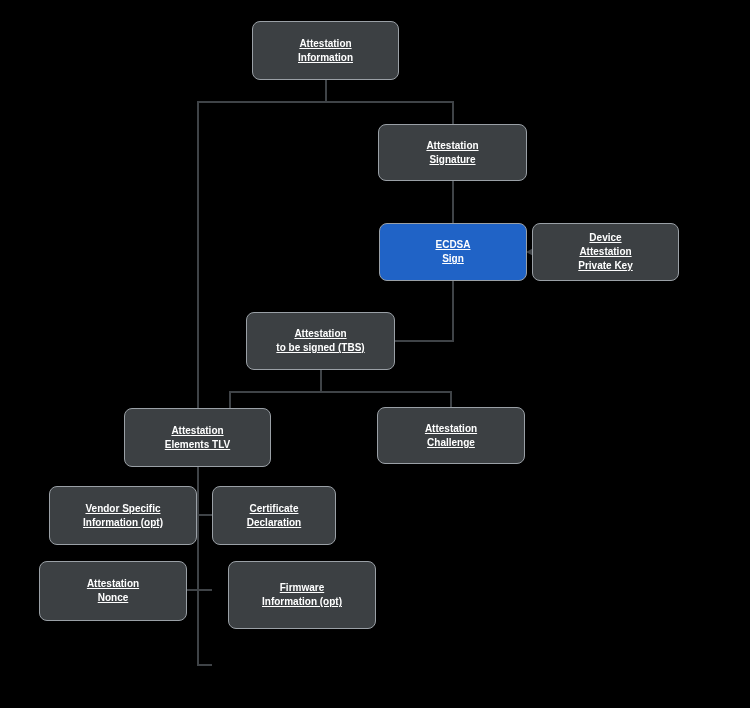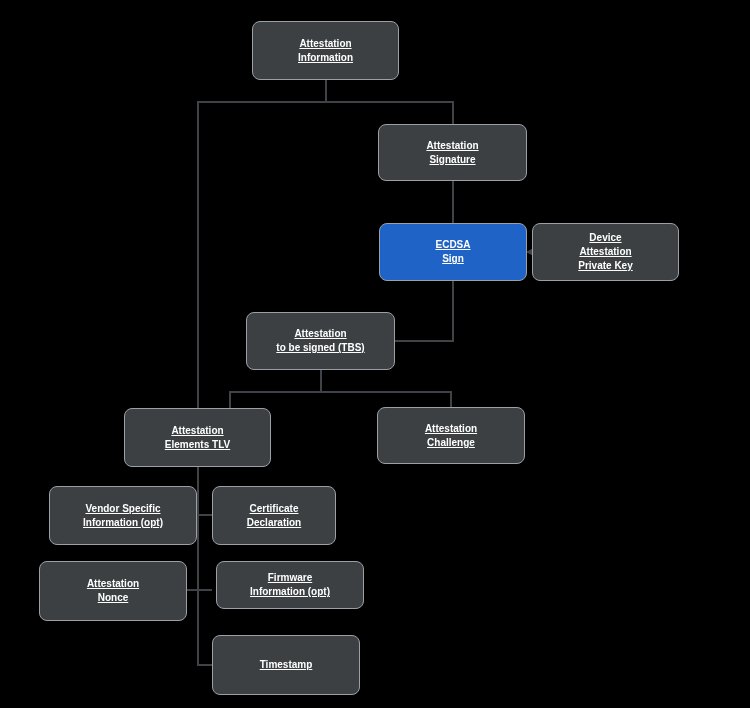--- a/index.html
+++ b/index.html
@@ -52,21 +52,21 @@
   #n-info      { left: 252px; top:  21px; width: 147px; height: 59px; }
   #n-signature { left: 378px; top: 124px; width: 149px; height: 57px; }
   #n-ecdsa     { left: 379px; top: 223px; width: 148px; height: 58px; }
   #n-device    { left: 532px; top: 223px; width: 147px; height: 58px; }
   #n-tbs       { left: 246px; top: 312px; width: 149px; height: 58px; }
   #n-tlv       { left: 124px; top: 408px; width: 147px; height: 59px; }
   #n-challenge { left: 377px; top: 407px; width: 148px; height: 57px; }
   #n-vendor    { left:  39px; top: 486px; width: 148px; height: 59px; margin-left: 10px; }
   #n-cert      { left: 212px; top: 486px; width: 124px; height: 59px; }
   #n-nonce     { left:  39px; top: 561px; width: 148px; height: 60px; }
-  #n-firmware  { left: 216px; top: 561px; width: 148px; height: 48px; }
+  #n-firmware  { left: 228px; top: 561px; width: 148px; height: 68px; }
   #n-timestamp { left: 212px; top: 635px; width: 148px; height: 60px; }
 
   
   #l-info-drop       { left: 325px; top:  80px; width: 2px;   height: 23px; }
   #l-top-branch      { left: 197px; top: 101px; width: 257px; height: 2px; }
   #l-left-long       { left: 197px; top: 101px; width: 2px;   height: 307px; }
   #l-sig-drop        { left: 452px; top: 101px; width: 2px;   height: 23px; }
   #l-sig-ecdsa       { left: 452px; top: 181px; width: 2px;   height: 42px; }
   #l-ecdsa-down      { left: 452px; top: 281px; width: 2px;   height: 61px; }
   #l-ecdsa-tbs       { left: 395px; top: 340px; width: 59px;  height: 2px; }
@@ -131,15 +131,14 @@
 
   <div class="node" id="n-cert">Certificate
 Declaration</div>
 
   <div class="node" id="n-nonce">Attestation
 Nonce</div>
 
   <div class="node" id="n-firmware">Firmware
 Information (opt)</div>
 
-  <div class="node" id="n-timestamp">Timestamp</div>
 
 </div>
 
 </body></html>

